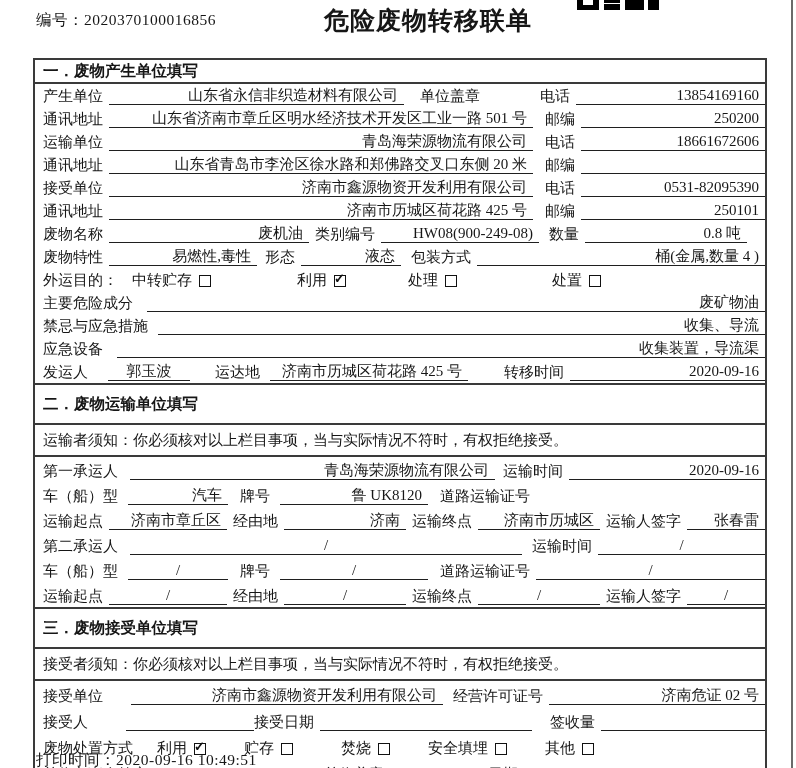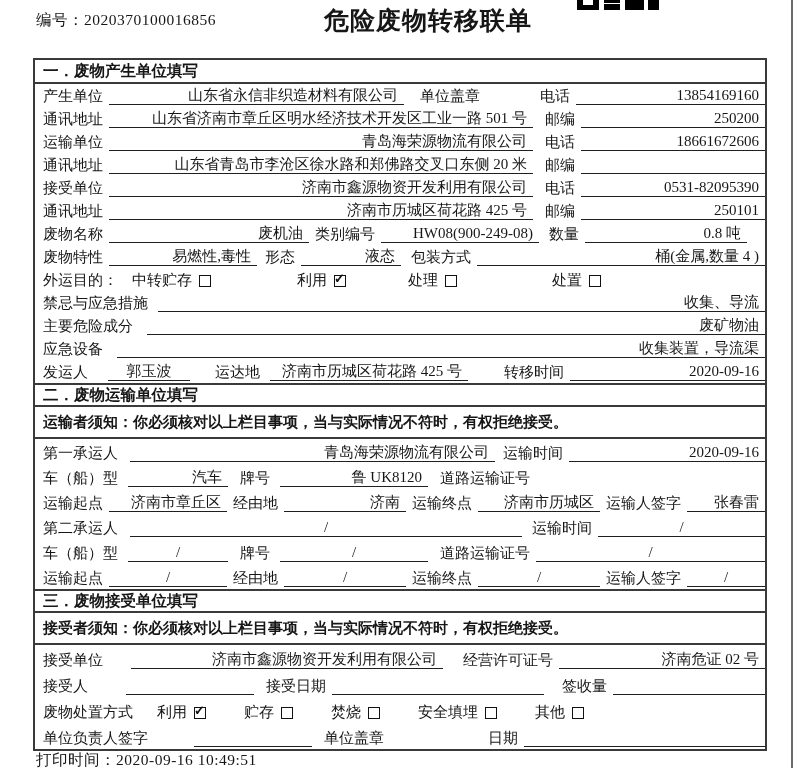--- a/index.html
+++ b/index.html
@@ -15,22 +15,22 @@
   .stamp{position:absolute;left:577px;top:0;height:10px;display:flex;gap:5px;}
   .stamp .frag{display:block;height:10px;}
   .stamp .f1{width:22px;border-left:6px solid #000;border-right:6px solid #000;border-bottom:5px solid #000;box-sizing:border-box;}
   .stamp .f2{width:16px;background:linear-gradient(180deg,#000 30%,#fff 30%,#fff 45%,#000 45%);}
   .stamp .f3{width:34px;background:linear-gradient(90deg,#000 55%,#fff 55%,#fff 68%,#000 68%);}
   .page-edge{position:absolute;left:791px;top:0;width:2px;height:768px;background:#6a6a6a;}
 
   .form-table{position:absolute;left:33px;top:58px;width:734px;border:2px solid #3a3a3a;box-sizing:border-box;background:#fff;}
   .sec-hdr{font-weight:bold;font-size:15.5px;display:flex;align-items:center;padding:0 8px;border-bottom:2px solid #3a3a3a;box-sizing:border-box;}
   .sec-hdr.topline{border-top:2px solid #3a3a3a;}
-  .h24{height:24px}.h26{height:24px}.h30{height:30px}
-  .notice{display:flex;align-items:center;padding:15px 8px;border-bottom:2px solid #3a3a3a;box-sizing:border-box;font-weight:bold;}
+  .h24{height:24px}.h26{height:42px}.h30{height:30px}
+  .notice{display:flex;align-items:center;padding:15px 8px;border-bottom:2px solid #3a3a3a;box-sizing:border-box;}
   .row{display:flex;align-items:flex-end;padding:0 0 2px 8px;box-sizing:border-box;}
   .r23{height:23px}.r25{height:25px}.r26{height:26px}
   .lab{white-space:nowrap;padding-right:6px;flex-shrink:0;line-height:1.2;}
   .u{border-bottom:1px solid #1f1f1f;white-space:nowrap;overflow:hidden;padding:0 6px;line-height:1.2;box-sizing:border-box;flex-shrink:0;text-align:right;}
   .grow{flex:1 1 auto;}
   .ctr{text-align:center;}
   .cbgrp{display:flex;align-items:flex-end;flex-shrink:0;}
   .cb{width:12px;height:12px;border:1.5px solid #111;box-sizing:border-box;margin:0 0 2px 7px;position:relative;flex-shrink:0;}
   .cb.checked::after{content:"✓";position:absolute;left:-1px;top:-5px;font-size:13px;font-weight:bold;color:#111;}
   .print-line{position:absolute;left:36px;top:750px;font-size:15.5px;letter-spacing:.5px;}
@@ -126,27 +126,27 @@
       <span class="lab" style="padding-right:0">处理</span>
       <span class="cb"></span>
     </span>
     <span class="cbgrp">
       <span class="lab" style="padding-right:0">处置</span>
       <span class="cb"></span>
     </span>
   </div>
 
   <div class="row r23">
+    <span class="lab">主要危险成分</span>
+    <span class="u grow" style="margin-left:8px">废矿物油</span>
+  </div>
+
+  <div class="row r23">
     <span class="lab">禁忌与应急措施</span>
     <span class="u grow" style="margin-left:4px">收集、导流</span>
-  </div>
-
-  <div class="row r23">
-    <span class="lab">主要危险成分</span>
-    <span class="u grow" style="margin-left:8px">废矿物油</span>
   </div>
 
   <div class="row r23">
     <span class="lab">应急设备</span>
     <span class="u grow" style="margin-left:8px">收集装置，导流渠</span>
   </div>
 
   <div class="row r23">
     <span class="lab">发运人</span>
     <span class="u ctr" style="width:82px;margin-left:14px">郭玉波</span>
@@ -211,40 +211,40 @@
     <span class="lab" style="margin-left:6px">运输人签字</span>
     <span class="u grow ctr">/</span>
   </div>
 
   <div class="sec-hdr topline h26">三．废物接受单位填写</div>
   <div class="notice h30">接受者须知：你必须核对以上栏目事项，当与实际情况不符时，有权拒绝接受。</div>
 
   <div class="row r26">
     <span class="lab">接受单位</span>
     <span class="u" style="width:312px;margin-left:22px">济南市鑫源物资开发利用有限公司</span>
-    <span class="lab" style="margin-left:20px">经营许可证号</span>
+    <span class="lab" style="margin-left:10px">经营许可证号</span>
     <span class="u grow">济南危证 02 号</span>
   </div>
 
   <div class="row r26">
     <span class="lab">接受人</span>
     <span class="u" style="width:128px;margin-left:32px"></span>
-    <span class="lab" style="margin-left:12px">接受日期</span>
+    <span class="lab" style="">接受日期</span>
     <span class="u" style="width:212px"></span>
     <span class="lab" style="margin-left:18px">签收量</span>
     <span class="u grow"></span>
   </div>
 
   <div class="row r26">
     <span class="lab">废物处置方式</span>
     <span class="cbgrp" style="margin-left:18px;margin-right:38px">
       <span class="lab" style="padding-right:0">利用</span>
       <span class="cb checked"></span>
     </span>
-    <span class="cbgrp" style="margin-right:38px">
+    <span class="cbgrp" style="margin-right:48px">
       <span class="lab" style="padding-right:0">贮存</span>
       <span class="cb"></span>
     </span>
     <span class="cbgrp" style="margin-right:38px">
       <span class="lab" style="padding-right:0">焚烧</span>
       <span class="cb"></span>
     </span>
     <span class="cbgrp" style="margin-right:38px">
       <span class="lab" style="padding-right:0">安全填埋</span>
       <span class="cb"></span>

